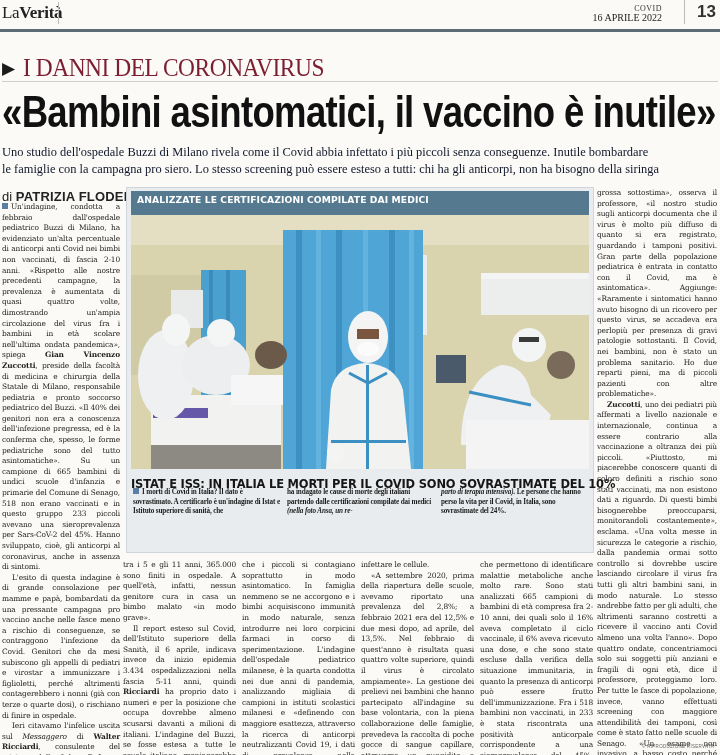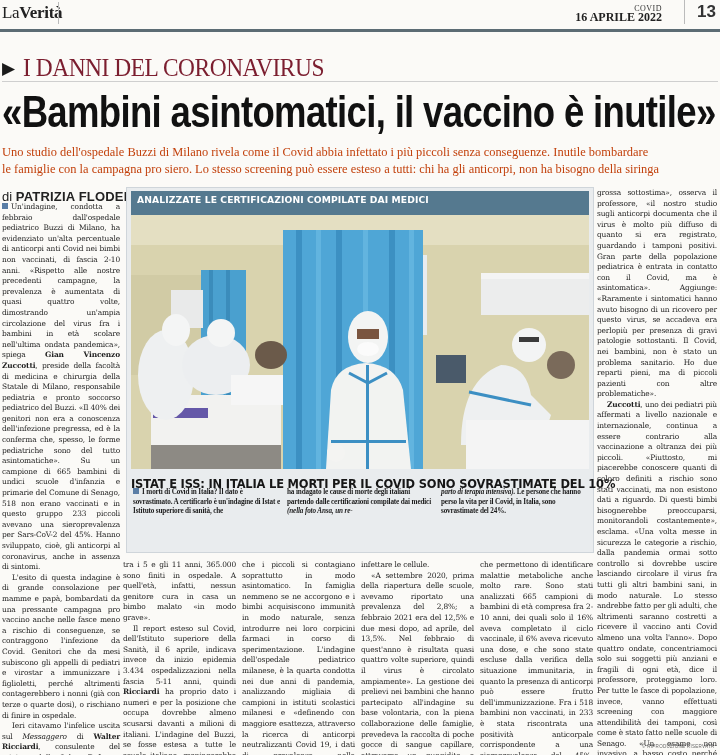--- a/index.html
+++ b/index.html
@@ -5,32 +5,32 @@
   * { box-sizing: border-box; margin: 0; padding: 0; }
   html, body { width: 720px; height: 755px; overflow: hidden; background: #fbfaf7; }
   body { font-family: "DejaVu Serif", serif; color: #1d1b1a; position: relative; }
 
   .masthead { position: absolute; left: 0; top: 0; width: 720px; height: 28px; }
   .logo { position: absolute; left: 2px; top: 3px; font-family: "Liberation Serif", serif; font-size: 17px; color: #222; letter-spacing: -0.3px; }
   .logo b { font-weight: bold; }
   .logo-sep { position: absolute; left: 58px; top: 2px; width: 1px; height: 22px; background: #bbb; }
   .dateblock { position: absolute; right: 58px; top: 4px; text-align: right; font-family: "Liberation Serif", serif; line-height: 9px; }
   .dateblock .day { font-size: 8px; color: #333; letter-spacing: 0.5px; }
-  .dateblock .date { font-size: 12px; font-weight: bold; color: #222; }
+  .dateblock .date { font-size: 10px; font-weight: normal; color: #222; }
   .page-sep { position: absolute; right: 35px; top: 0px; width: 1px; height: 24px; background: #bbb; }
   .pagenum { position: absolute; right: 4px; top: 2px; font-family: "Liberation Sans", sans-serif; font-weight: bold; font-size: 17px; color: #333; text-align: right; }
   .rule-top { position: absolute; left: 0; top: 29px; width: 720px; height: 3px; background: #5c6c74; }
 
   .section { position: absolute; left: 2px; top: 52px; height: 30px; width: 716px; border-bottom: 1px solid #cfcfcf; }
   .section .arrow { position: absolute; left: 0; top: 6px; font-size: 17px; color: #1b1b1b; font-family: "DejaVu Sans", sans-serif; }
   .section .kicker { position: absolute; left: 21px; top: 1px; font-family: "Liberation Serif", serif; font-size: 26px; color: #7b1e2f; letter-spacing: -0.5px; transform: scaleX(0.9); transform-origin: left; white-space: nowrap; }
 
   .headline { position: absolute; left: 2px; top: 86px; width: 716px; font-family: "Liberation Sans", sans-serif; font-weight: bold; font-size: 44px; color: #111; white-space: nowrap; transform: scaleX(0.83); transform-origin: left; letter-spacing: -0.8px; line-height: 52px; }
 
-  .subhead { position: absolute; left: 2px; top: 143px; width: 716px; font-family: "Liberation Serif", serif; font-size: 13.5px; line-height: 17px; color: #c2410c; }
+  .subhead { position: absolute; left: 2px; top: 143px; width: 716px; font-family: "Liberation Serif", serif; font-size: 13.5px; line-height: 17px; color: #0f172a; }
   .subhead div { white-space: nowrap; transform: scaleX(0.92); transform-origin: left; }
 
   .byline { position: absolute; left: 2px; top: 189px; font-family: "Liberation Sans", sans-serif; font-size: 13px; color: #222; white-space: nowrap; }
   .byline b { font-weight: bold; letter-spacing: 0.2px; }
 
   .col { position: absolute; font-family: "DejaVu Serif", serif; font-size: 7.45px; line-height: 10.6px; color: #1f1f1f; text-align: justify; letter-spacing: -0.15px; }
   .col p { margin: 0; }
   .col p + p { text-indent: 10px; }
   .col .sq { display: inline-block; width: 6px; height: 6px; background: #5a7ea6; margin-right: 3px; vertical-align: 0px; }
   .col b { font-weight: bold; }

